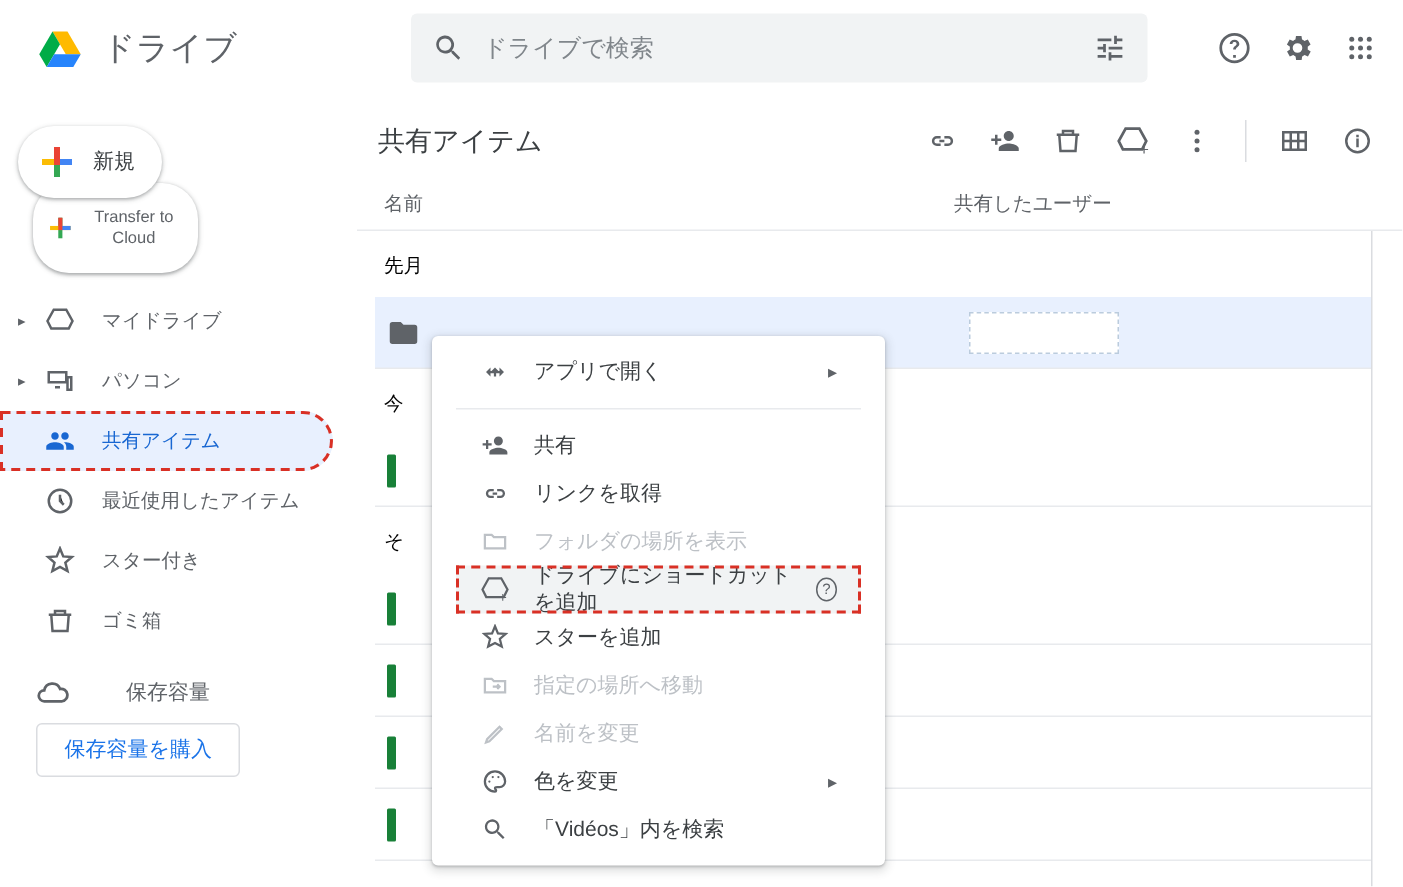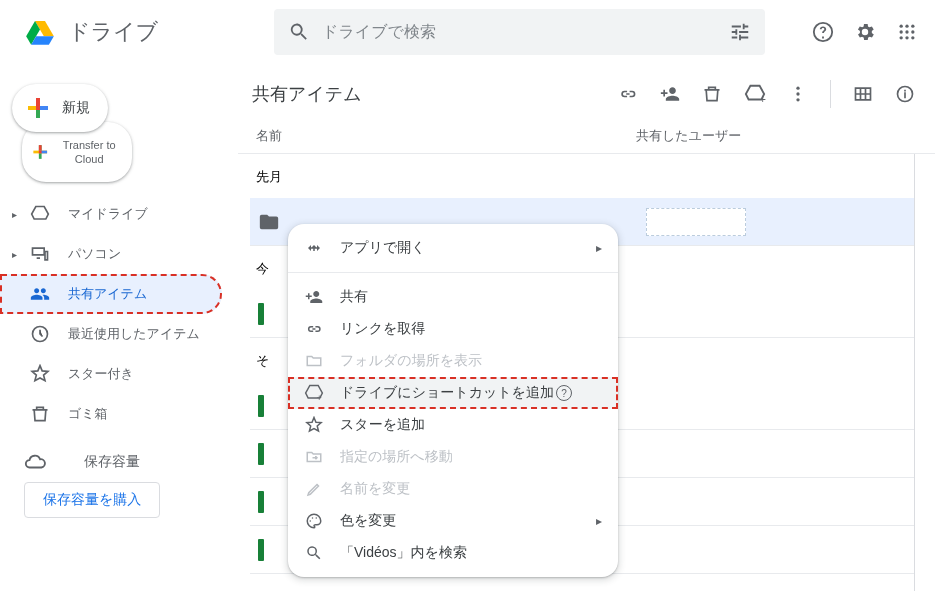--- a/index.html
+++ b/index.html
@@ -54,21 +54,21 @@
 
 .list-area { flex: 1; overflow: auto; position: relative; padding-left: 12px; border-right: 1px solid #dadce0; margin-right: 20px; }
 .section-label { font-size: 13px; color: #000000; font-weight: 500; padding: 14px 6px 12px; }
 .row { height: 48px; display: flex; align-items: center; padding-left: 8px; border-bottom: 1px solid #e8eaed; }
 .row.selected { background: #e8f0fe; }
 .row .folder-ico { margin-right: 14px; color: #5f6368; }
 .row .sel-rect { position: absolute; left: 408px; width: 100px; height: 28px; border: 1px dashed #bcd; background: #fff; }
 .green-strip { width: 6px; height: 22px; background: #188038; border-radius: 1px; margin-left: 0; }
 
 
-.ctx-menu { position: absolute; left: 288px; top: 224px; width: 330px; background: #fff; border-radius: 16px; box-shadow: 0 2px 6px 2px rgba(60,64,67,.15), 0 1px 2px rgba(60,64,67,.3); padding: 8px 0; z-index: 50; }
+.ctx-menu { position: absolute; left: 288px; top: 224px; width: 302px; background: #fff; border-radius: 4px; box-shadow: 0 2px 6px 2px rgba(60,64,67,.15), 0 1px 2px rgba(60,64,67,.3); padding: 8px 16px; z-index: 50; }
 .ctx-item { height: 32px; display: flex; align-items: center; padding: 0 16px; color: #3c4043; font-size: 14px; position: relative; }
 .ctx-item .cicon { width: 20px; height: 20px; margin-right: 16px; color: #5f6368; display: flex; align-items: center; justify-content: center; }
 .ctx-item.disabled { color: #bdc1c6; }
 .ctx-item.disabled .cicon { color: #bdc1c6; }
 .ctx-item .sub-chev { position: absolute; right: 16px; color: #5f6368; font-size: 12px; }
 .ctx-sep { height: 1px; background: #e8eaed; margin: 8px 0; }
 .ctx-item.highlight { background: #f1f3f4; }
 .ctx-item .help-circ { width: 16px; height: 16px; border: 1.5px solid #5f6368; border-radius: 50%; display: inline-flex; align-items: center; justify-content: center; font-size: 10px; margin-left: 2px; color: #5f6368; }
 
 svg { display: block; }

